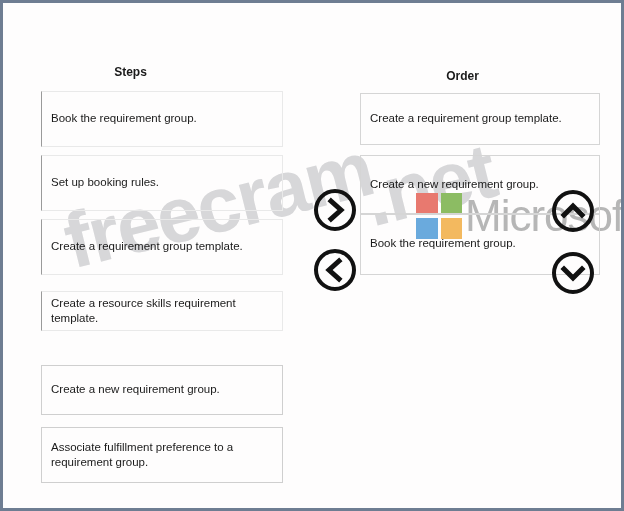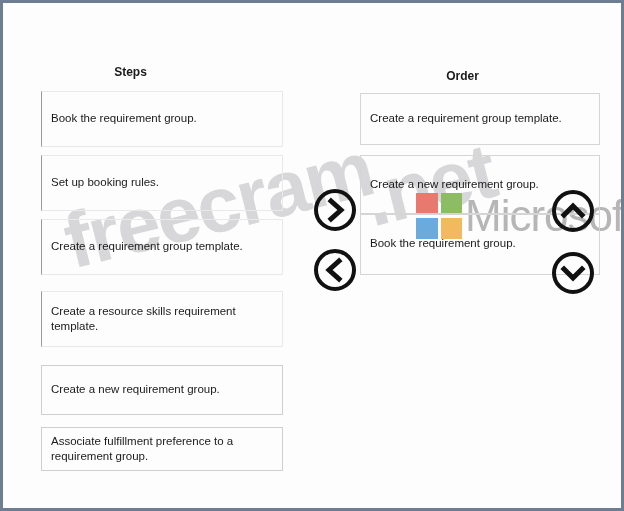--- a/index.html
+++ b/index.html
@@ -163,29 +163,29 @@
     </div>
 
     <div class="step-box" style="top:152px;height:56px;">
       <span class="step-text">Set up booking rules.</span>
     </div>
 
     <div class="step-box" style="top:216px;height:56px;">
       <span class="step-text">Create a requirement group template.</span>
     </div>
 
-    <div class="step-box" style="top:288px;height:56px;">
+    <div class="step-box" style="top:288px;height:40px;">
       <span class="step-text">Create a resource skills requirement template.</span>
     </div>
 
     <div class="step-box framed" style="top:362px;height:50px;">
       <span class="step-text">Create a new requirement group.</span>
     </div>
 
-    <div class="step-box framed" style="top:424px;height:44px;">
+    <div class="step-box framed" style="top:424px;height:56px;">
       <span class="step-text">Associate fulfillment preference to a requirement group.</span>
     </div>
 
     <div class="order-box" style="top:90px;height:52px;">
       <span class="order-text">Create a requirement group template.</span>
     </div>
 
     <div class="order-box" style="top:152px;height:60px;">
       <span class="order-text">Create a new requirement group.</span>
     </div>

